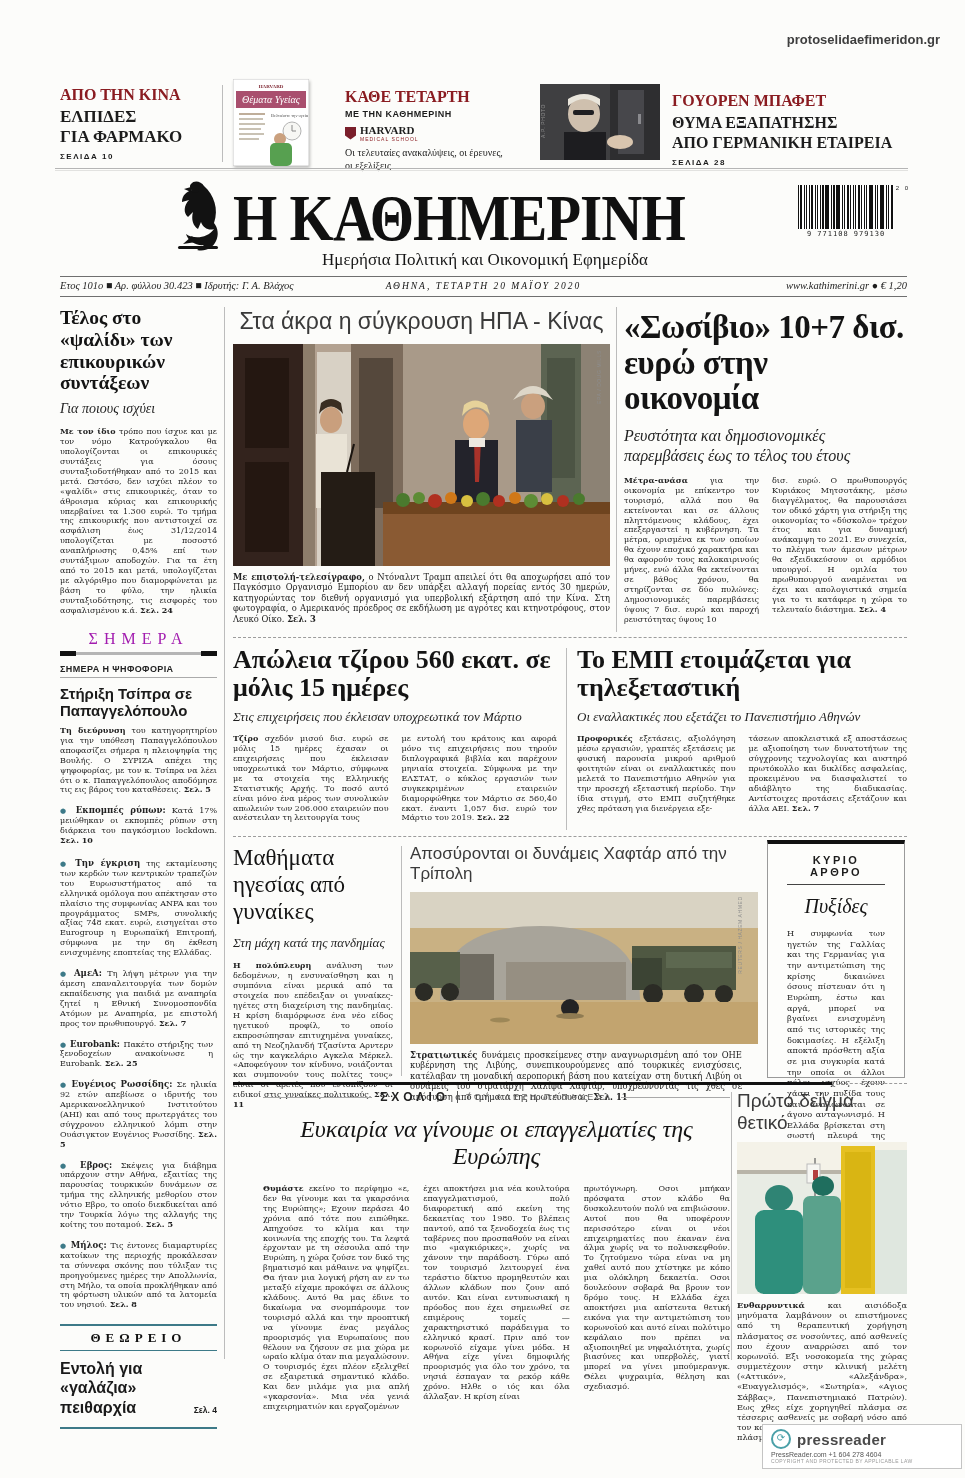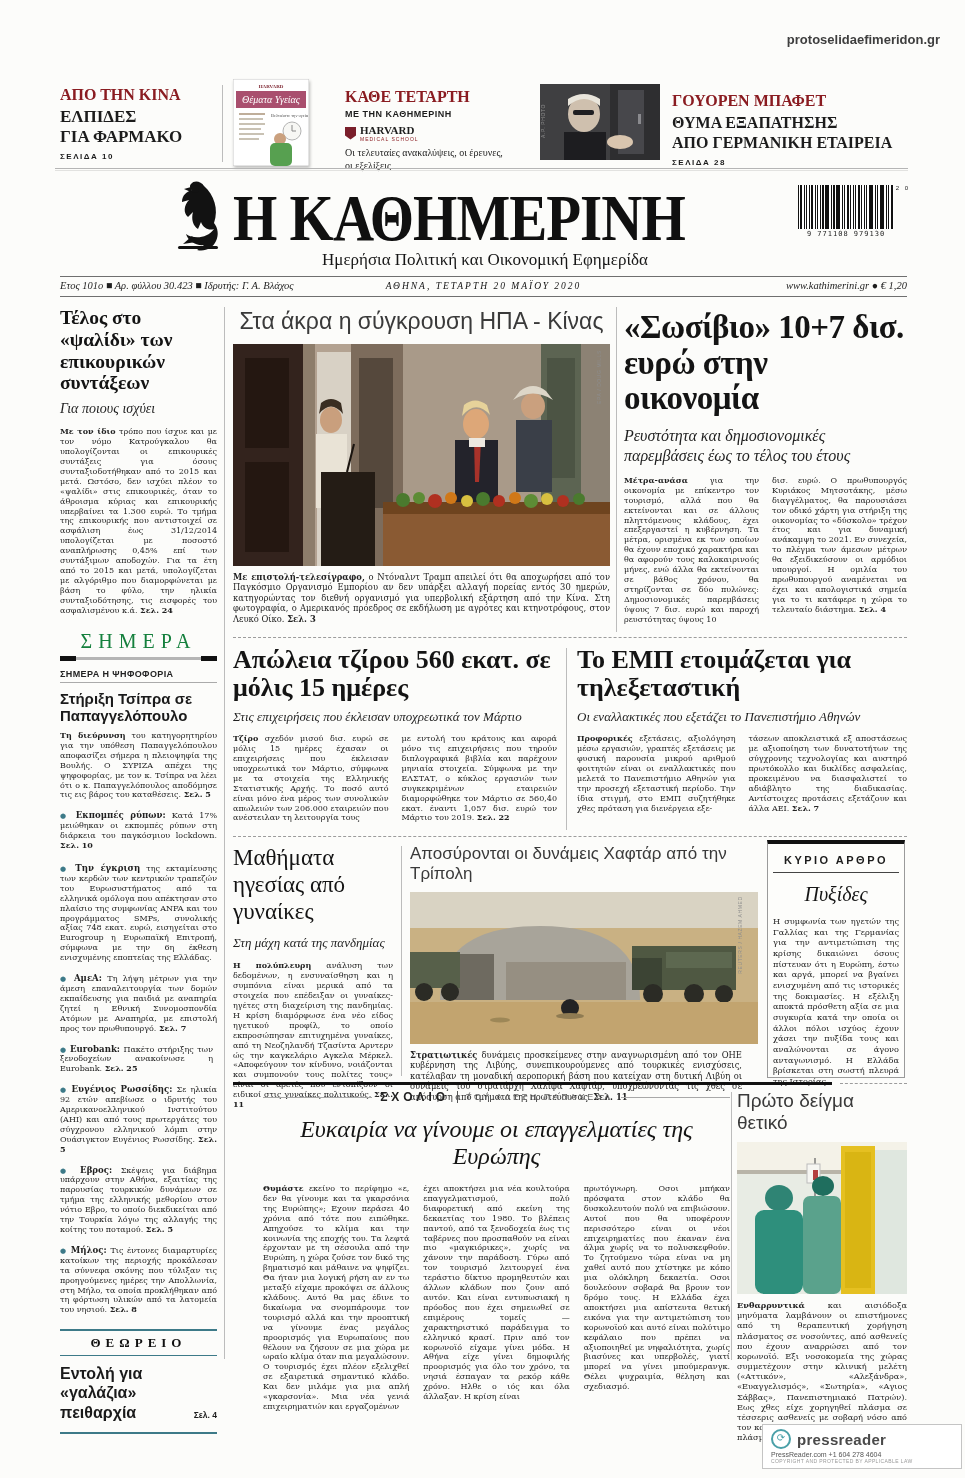--- a/index.html
+++ b/index.html
@@ -140,21 +140,21 @@
 <div class="abs" style="left:60px;top:307px;width:157px">
   <div class="h-serif" style="font-size:19.5px;line-height:1.12">Τέλος στο «ψαλίδι» των επικουρικών συντάξεων</div>
   <div class="sub-ital" style="font-size:14px;margin-top:7px">Για ποιους ισχύει</div>
   <p class="body-txt" style="margin:10px 0 0 0">
     <span class="lead-in">Με τον ίδιο</span>
     <span>τρόπο που ίσχυε και με τον νόμο Κατρούγκαλου θα υπολογίζονται οι επικουρικές συντάξεις για όσους συνταξιοδοτήθηκαν από το 2015 και μετά. Ωστόσο, δεν ισχύει πλέον το «ψαλίδι» στις επικουρικές, όταν το άθροισμα κύριας και επικουρικής υπερβαίνει τα 1.300 ευρώ. Το τμήμα της επικουρικής που αντιστοιχεί σε ασφάλιση έως 31/12/2014 υπολογίζεται με ποσοστό αναπλήρωσης 0,45% επί των συντάξιμων αποδοχών. Για τα έτη από το 2015 και μετά, υπολογίζεται με αλγόριθμο που διαμορφώνεται με βάση το φύλο, την ηλικία συνταξιοδότησης, τις εισφορές του ασφαλισμένου κ.ά.</span>
     <b>Σελ. 24</b>
   </p>
 
   <div style="margin-top:14px">
-    <div class="serif" style="text-align:center;font-size:20px;letter-spacing:6px;color:#15803d">ΣΗΜΕΡΑ</div>
+    <div class="serif" style="text-align:center;font-size:16px;letter-spacing:6px;color:#a21caf">ΣΗΜΕΡΑ</div>
     <div class="simera-bar">
       <span class="cap"></span>
         <span class="mid"></span>
         <span class="cap"></span>
     </div>
     <div style="border-bottom:1px solid #aaa;padding:8px 0 3px 0;font-size:9px;font-weight:bold;letter-spacing:.4px;color:#222">ΣΗΜΕΡΑ Η ΨΗΦΟΦΟΡΙΑ</div>
     <div class="h-sans" style="font-size:15px;font-weight:bold;line-height:1.15;margin-top:7px;color:#1a1a1a">Στήριξη Τσίπρα σε Παπαγγελόπουλο</div>
     <p class="body-txt" style="margin:7px 0 0 0">
       <span class="lead-in">Τη διεύρυνση</span>
       <span>του κατηγορητηρίου για την υπόθεση Παπαγγελόπουλου αποφασίζει σήμερα η πλειοψηφία της Βουλής. Ο ΣΥΡΙΖΑ απέχει της ψηφοφορίας, με τον κ. Τσίπρα να λέει ότι ο κ. Παπαγγελόπουλος αποδόμησε τις εις βάρος του καταθέσεις.</span>
@@ -354,21 +354,21 @@
     </svg>
     <div class="credit-v" style="right:-20px;top:40px">REUTERS / HAZEM AHMED</div>
   </div>
   <p class="body-txt" style="margin:6px 16px 0 0;font-size:8.4px">
     <span class="lead-in">Στρατιωτικές</span>
     <span>δυνάμεις προσκείμενες στην αναγνωρισμένη από τον ΟΗΕ κυβέρνηση της Λιβύης, συνεπικουρούμενες από τουρκικές ενισχύσεις, κατέλαβαν τη μοναδική αεροπορική βάση που κατείχαν στη δυτική Λιβύη οι δυνάμεις του στρατάρχη Χαλίφα Χαφτάρ, υποχρεώνοντάς τις χθες σε απόσυρση από τμήματα της πρωτεύουσας.</span>
     <b>Σελ. 11</b>
   </p>
 </div>
 
-<div class="abs kyrio-box" style="left:767px;top:840px;width:138px;height:238px;box-sizing:border-box;padding:10px 5px">
+<div class="abs kyrio-box" style="left:767px;top:840px;width:138px;height:238px;box-sizing:border-box;padding:10px 19px">
   <div style="text-align:center;font-size:11px;font-weight:bold;letter-spacing:2.5px;border-bottom:1px solid #444;padding-bottom:6px">ΚΥΡΙΟ ΑΡΘΡΟ</div>
   <div class="serif" style="text-align:center;font-size:20px;font-style:italic;margin-top:10px;color:#161616">Πυξίδες</div>
   <p class="body-txt" style="margin:10px 0 0 0;font-size:8.2px;line-height:1.3">Η συμφωνία των ηγετών της Γαλλίας και της Γερμανίας για την αντιμετώπιση της κρίσης δικαιώνει όσους πίστευαν ότι η Ευρώπη, έστω και αργά, μπορεί να βγαίνει ενισχυμένη από τις ιστορικές της δοκιμασίες. Η εξέλιξη αποκτά πρόσθετη αξία σε μια συγκυρία κατά την οποία οι άλλοι πόλοι ισχύος έχουν χάσει την πυξίδα τους και αναλώνονται σε άγονο ανταγωνισμό. Η Ελλάδα βρίσκεται στη σωστή πλευρά της Ιστορίας.</p>
 </div>
 
 <div class="abs" style="left:233px;top:1082px;width:599px;height:3px;background:#111"></div>
 <div class="abs dashed" style="left:840px;top:1083px;width:67px"></div>
 
 <div class="abs" style="left:233px;top:1090px;width:599px">
   <div style="margin-left:30px;width:467px">

